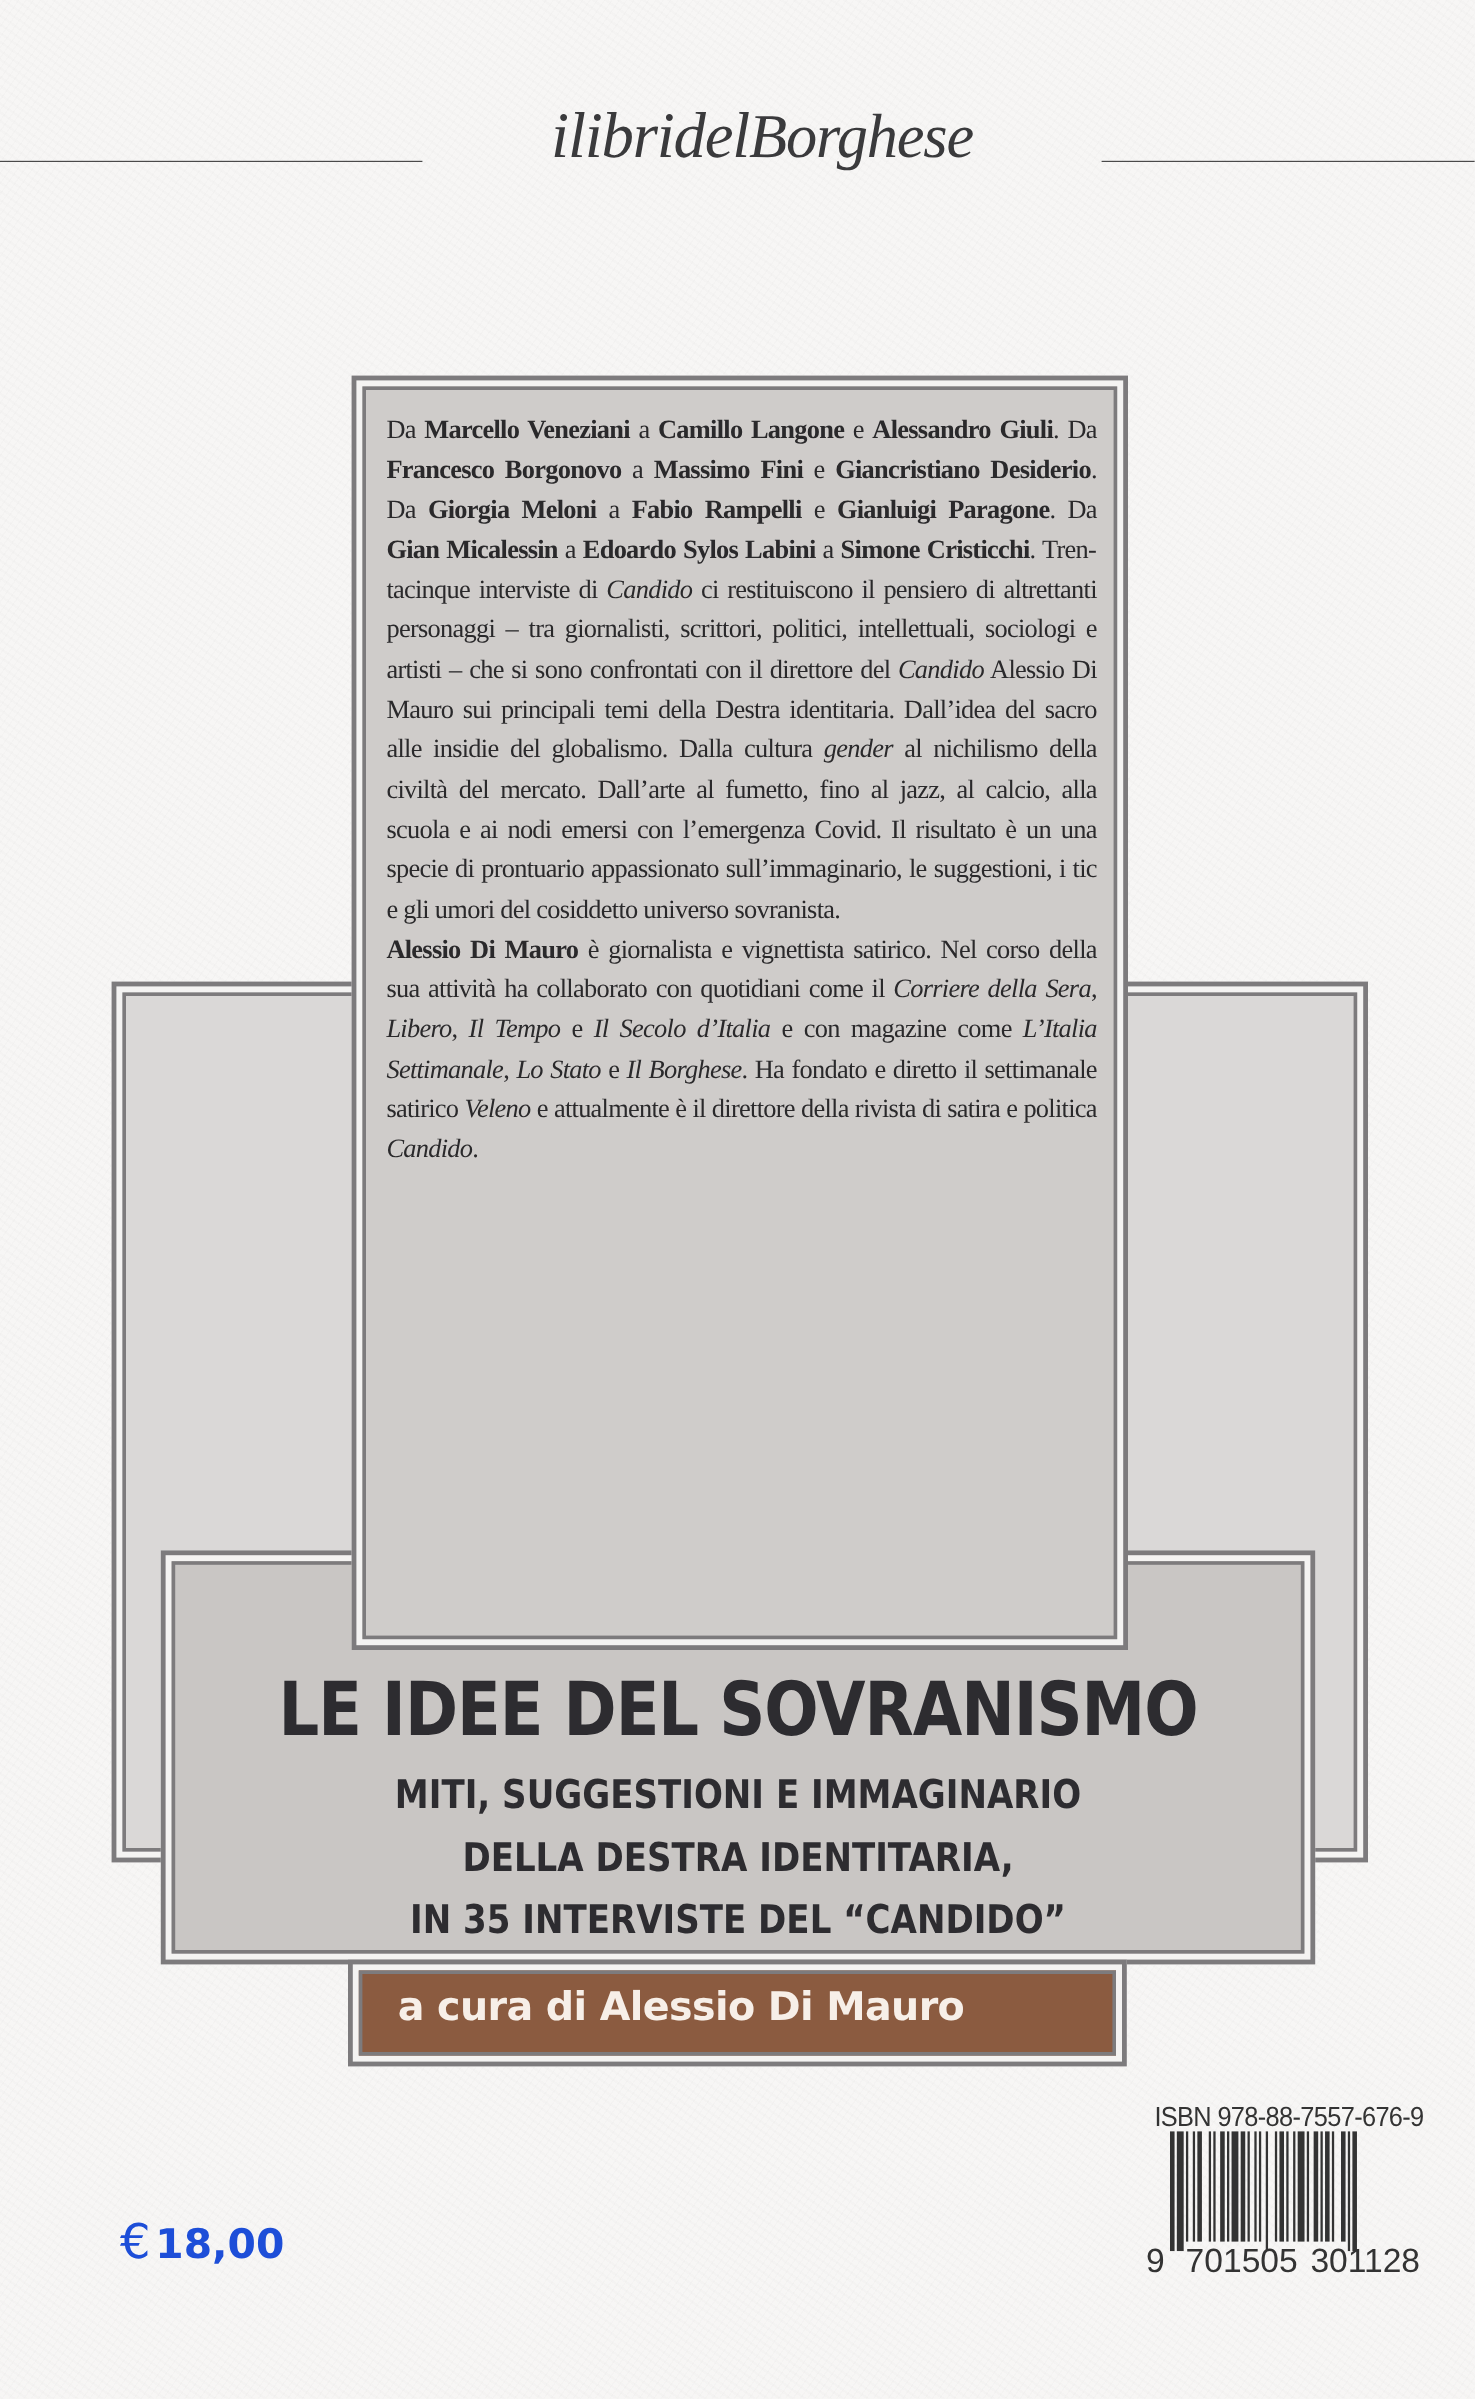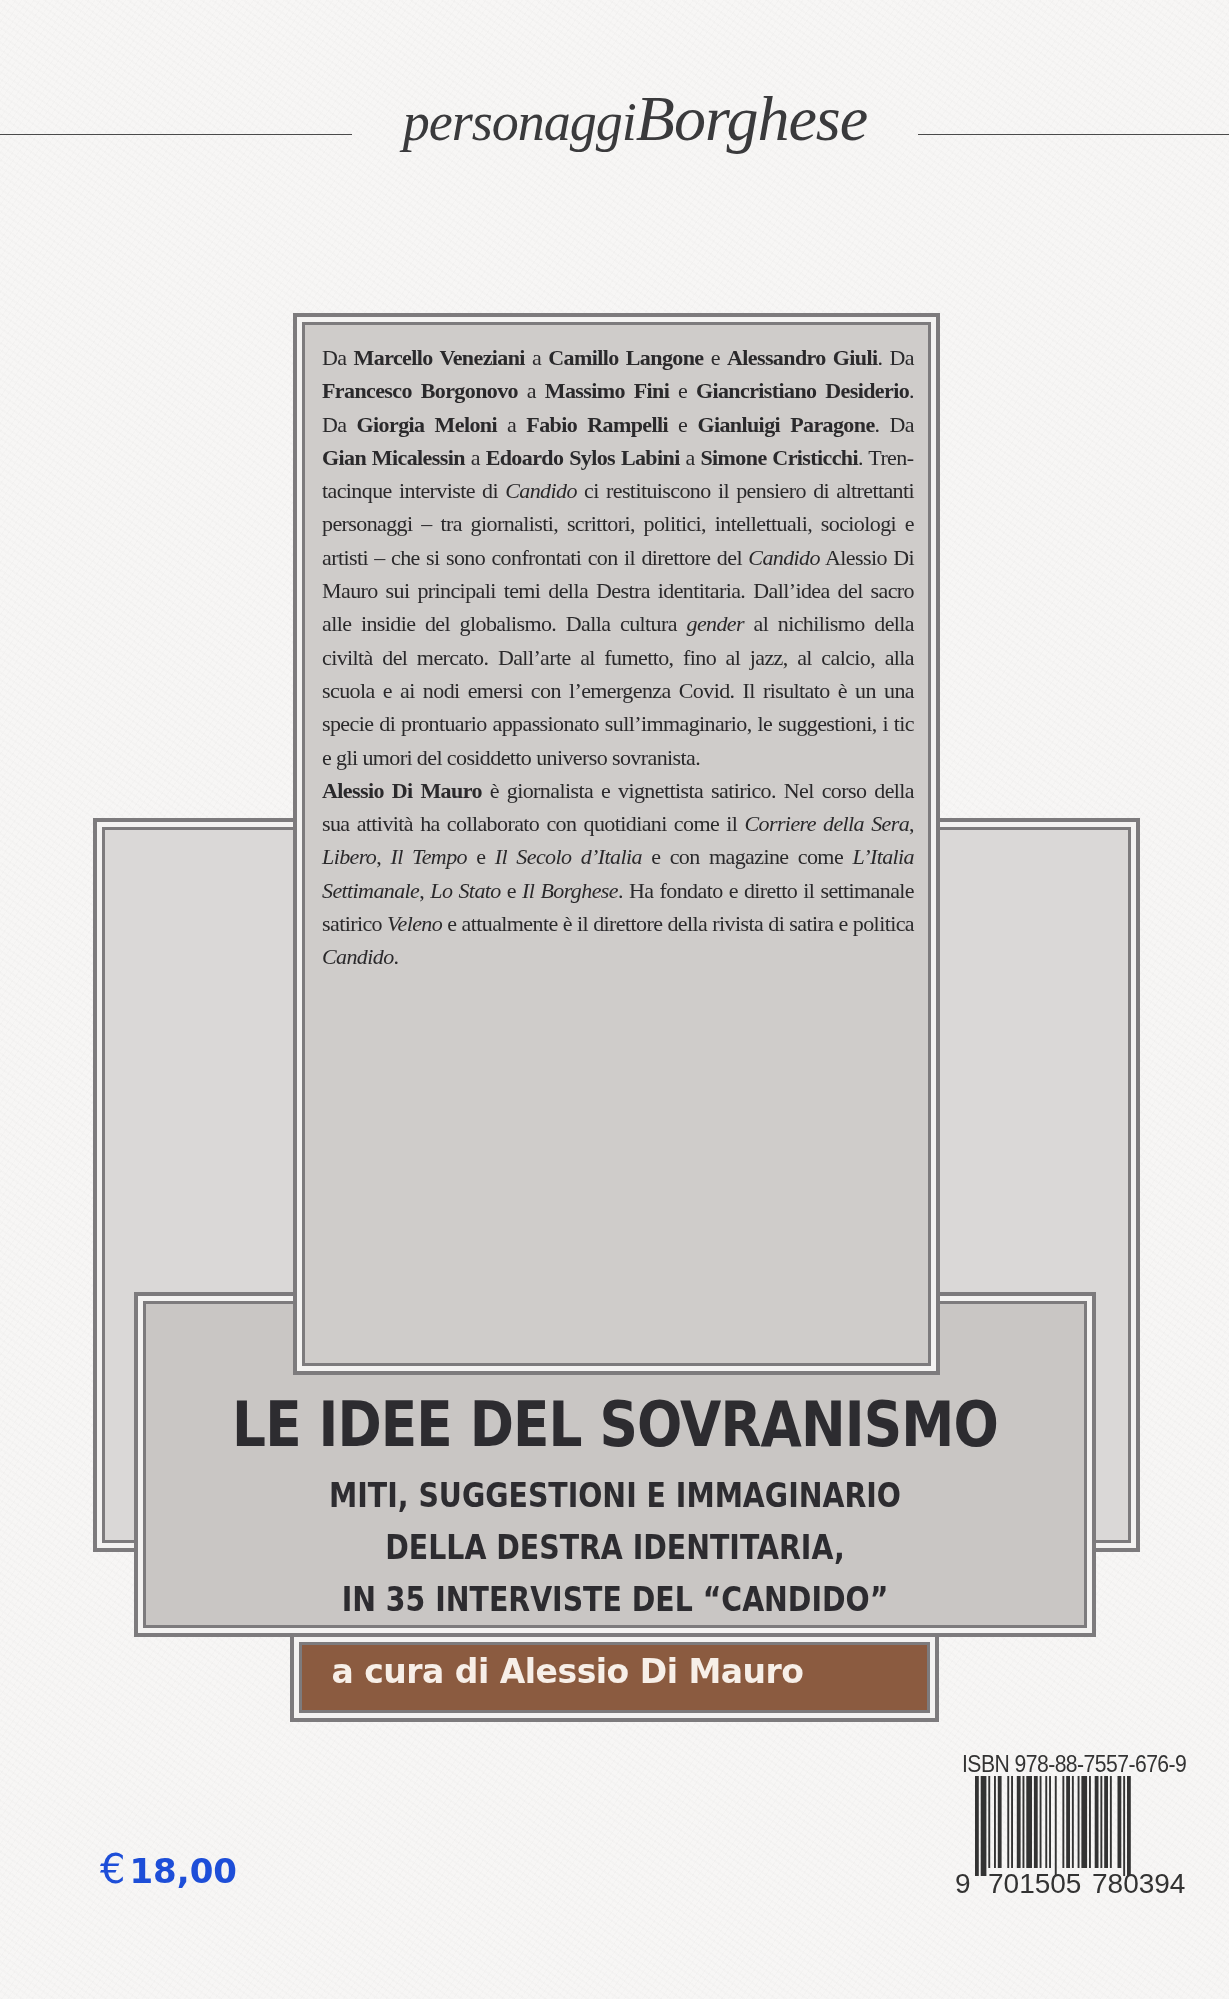--- a/index.html
+++ b/index.html
@@ -17,21 +17,21 @@
   }
   
   .series-rule { position:absolute; top:134px; height:1px; background:#4a4a4a; }
   .series-rule.left { left:0; width:352px; }
   .series-rule.right { left:918px; width:311px; }
   .series-title {
     position:absolute; top:82px; left:360px; width:550px; text-align:center;
     font-family:"Liberation Serif", serif; font-style:italic;
     font-size:54px; color:#3a3a3c; letter-spacing:-1px; white-space:nowrap;
   }
-  .series-title .big { font-size:64px; }
+  .series-title .big { font-size:52px; }
 
   
   .frame {
     position:absolute; box-sizing:border-box;
     border:4px solid #7d7b7d;
     background:#f4f3f2;
   }
   .frame > .inner {
     position:absolute; left:5px; top:5px; right:5px; bottom:5px;
     border:3px solid #7d7b7d; box-sizing:border-box;
@@ -103,21 +103,21 @@
     white-space:nowrap;
   }
   .price .euro { font-weight:normal; font-size:40px; margin-right:4px; }
 </style>
 </head>
 <body>
 
 <div class="paper-tex"></div>
 
 <div class="series-rule left"></div>
-<div class="series-title"><span>personaggi</span><span class="big">Borghese</span></div>
+<div class="series-title"><span>ilibridel</span><span class="big">Borghese</span></div>
 <div class="series-rule right"></div>
 
 <div class="frame" id="middle-frame">
   <div class="inner"></div>
 </div>
 
 <div class="frame" id="text-frame">
   <div class="inner"></div>
 </div>
 <div class="blurb">
@@ -169,16 +169,16 @@
       <rect x="129.2" y="0" width="3.8" height="92" fill="#333"></rect>
       <rect x="134.9" y="0" width="1.9" height="92" fill="#333"></rect>
       <rect x="142.5" y="0" width="3.8" height="92" fill="#333"></rect>
       <rect x="148.2" y="0" width="1.9" height="100" fill="#333"></rect>
       <rect x="152.0" y="0" width="3.8" height="100" fill="#333"></rect>
     </svg>
 </div>
 <div class="barcode-digits">
   <span style="left:0;">9</span>
   <span style="left:33px;">701505</span>
-  <span style="left:137px;">780394</span>
+  <span style="left:137px;">301128</span>
 </div>
 
 <div class="price"><span class="euro">€</span><span>18,00</span></div>
 
 </body></html>

